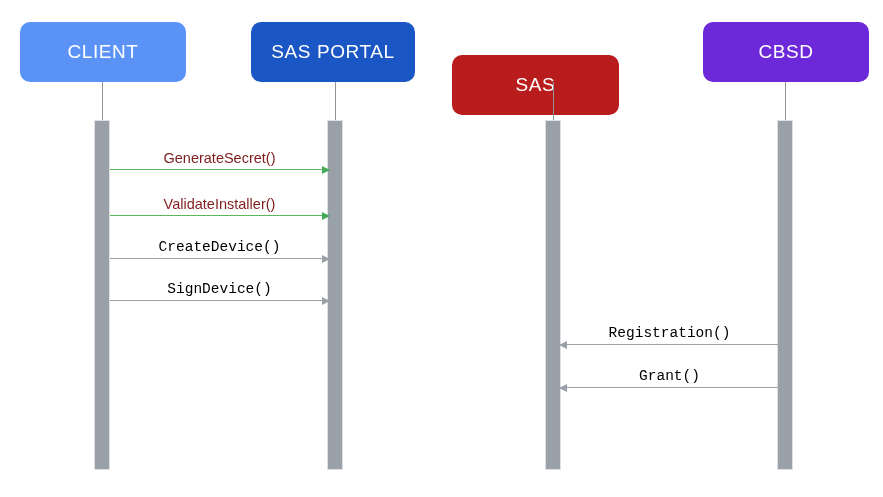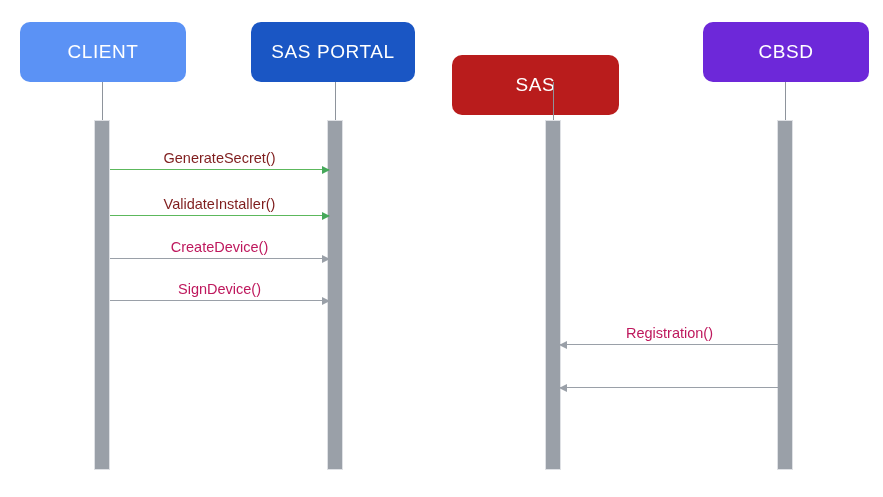--- a/index.html
+++ b/index.html
@@ -89,21 +89,21 @@
   .message.dir-left .message-arrowhead {
     left: -1px;
     border-right-width: 8px;
     border-right-style: solid;
   }
 
   .msg-green .message-label { color: #7f1d1d; }
   .msg-green .message-line { background: #5cb85c; }
   .msg-green.dir-right .message-arrowhead { border-left-color: #45a85a; }
 
-  .msg-gray .message-label { color: #be185d; }
+  .msg-gray .message-label { color: #000000; font-family: Liberation Mono, monospace; }
   .msg-gray .message-line { background: #9aa0a8; }
   .msg-gray.dir-right .message-arrowhead { border-left-color: #9aa0a8; }
   .msg-gray.dir-left .message-arrowhead { border-right-color: #9aa0a8; }
 </style>
 </head>
 <body>
 
 <div id="diagram-canvas">
   <div id="participants-layer">
       <div class="participant-box" style="left: 20px; top: 22px; width: 166px; background: rgb(91, 146, 245);">
@@ -147,17 +147,18 @@
         <div class="message-label">SignDevice()</div>
         <div class="message-line"></div>
         <div class="message-arrowhead"></div>
       </div>
       <div class="message dir-left msg-gray" style="left: 560px; width: 219px; top: 323px;">
         <div class="message-label">Registration()</div>
         <div class="message-line"></div>
         <div class="message-arrowhead"></div>
       </div>
       <div class="message dir-left msg-gray" style="left: 560px; width: 219px; top: 366px;">
+        <div class="message-label">Grant()</div>
         <div class="message-line"></div>
         <div class="message-arrowhead"></div>
       </div>
     </div>
 </div>
 
 </body></html>

